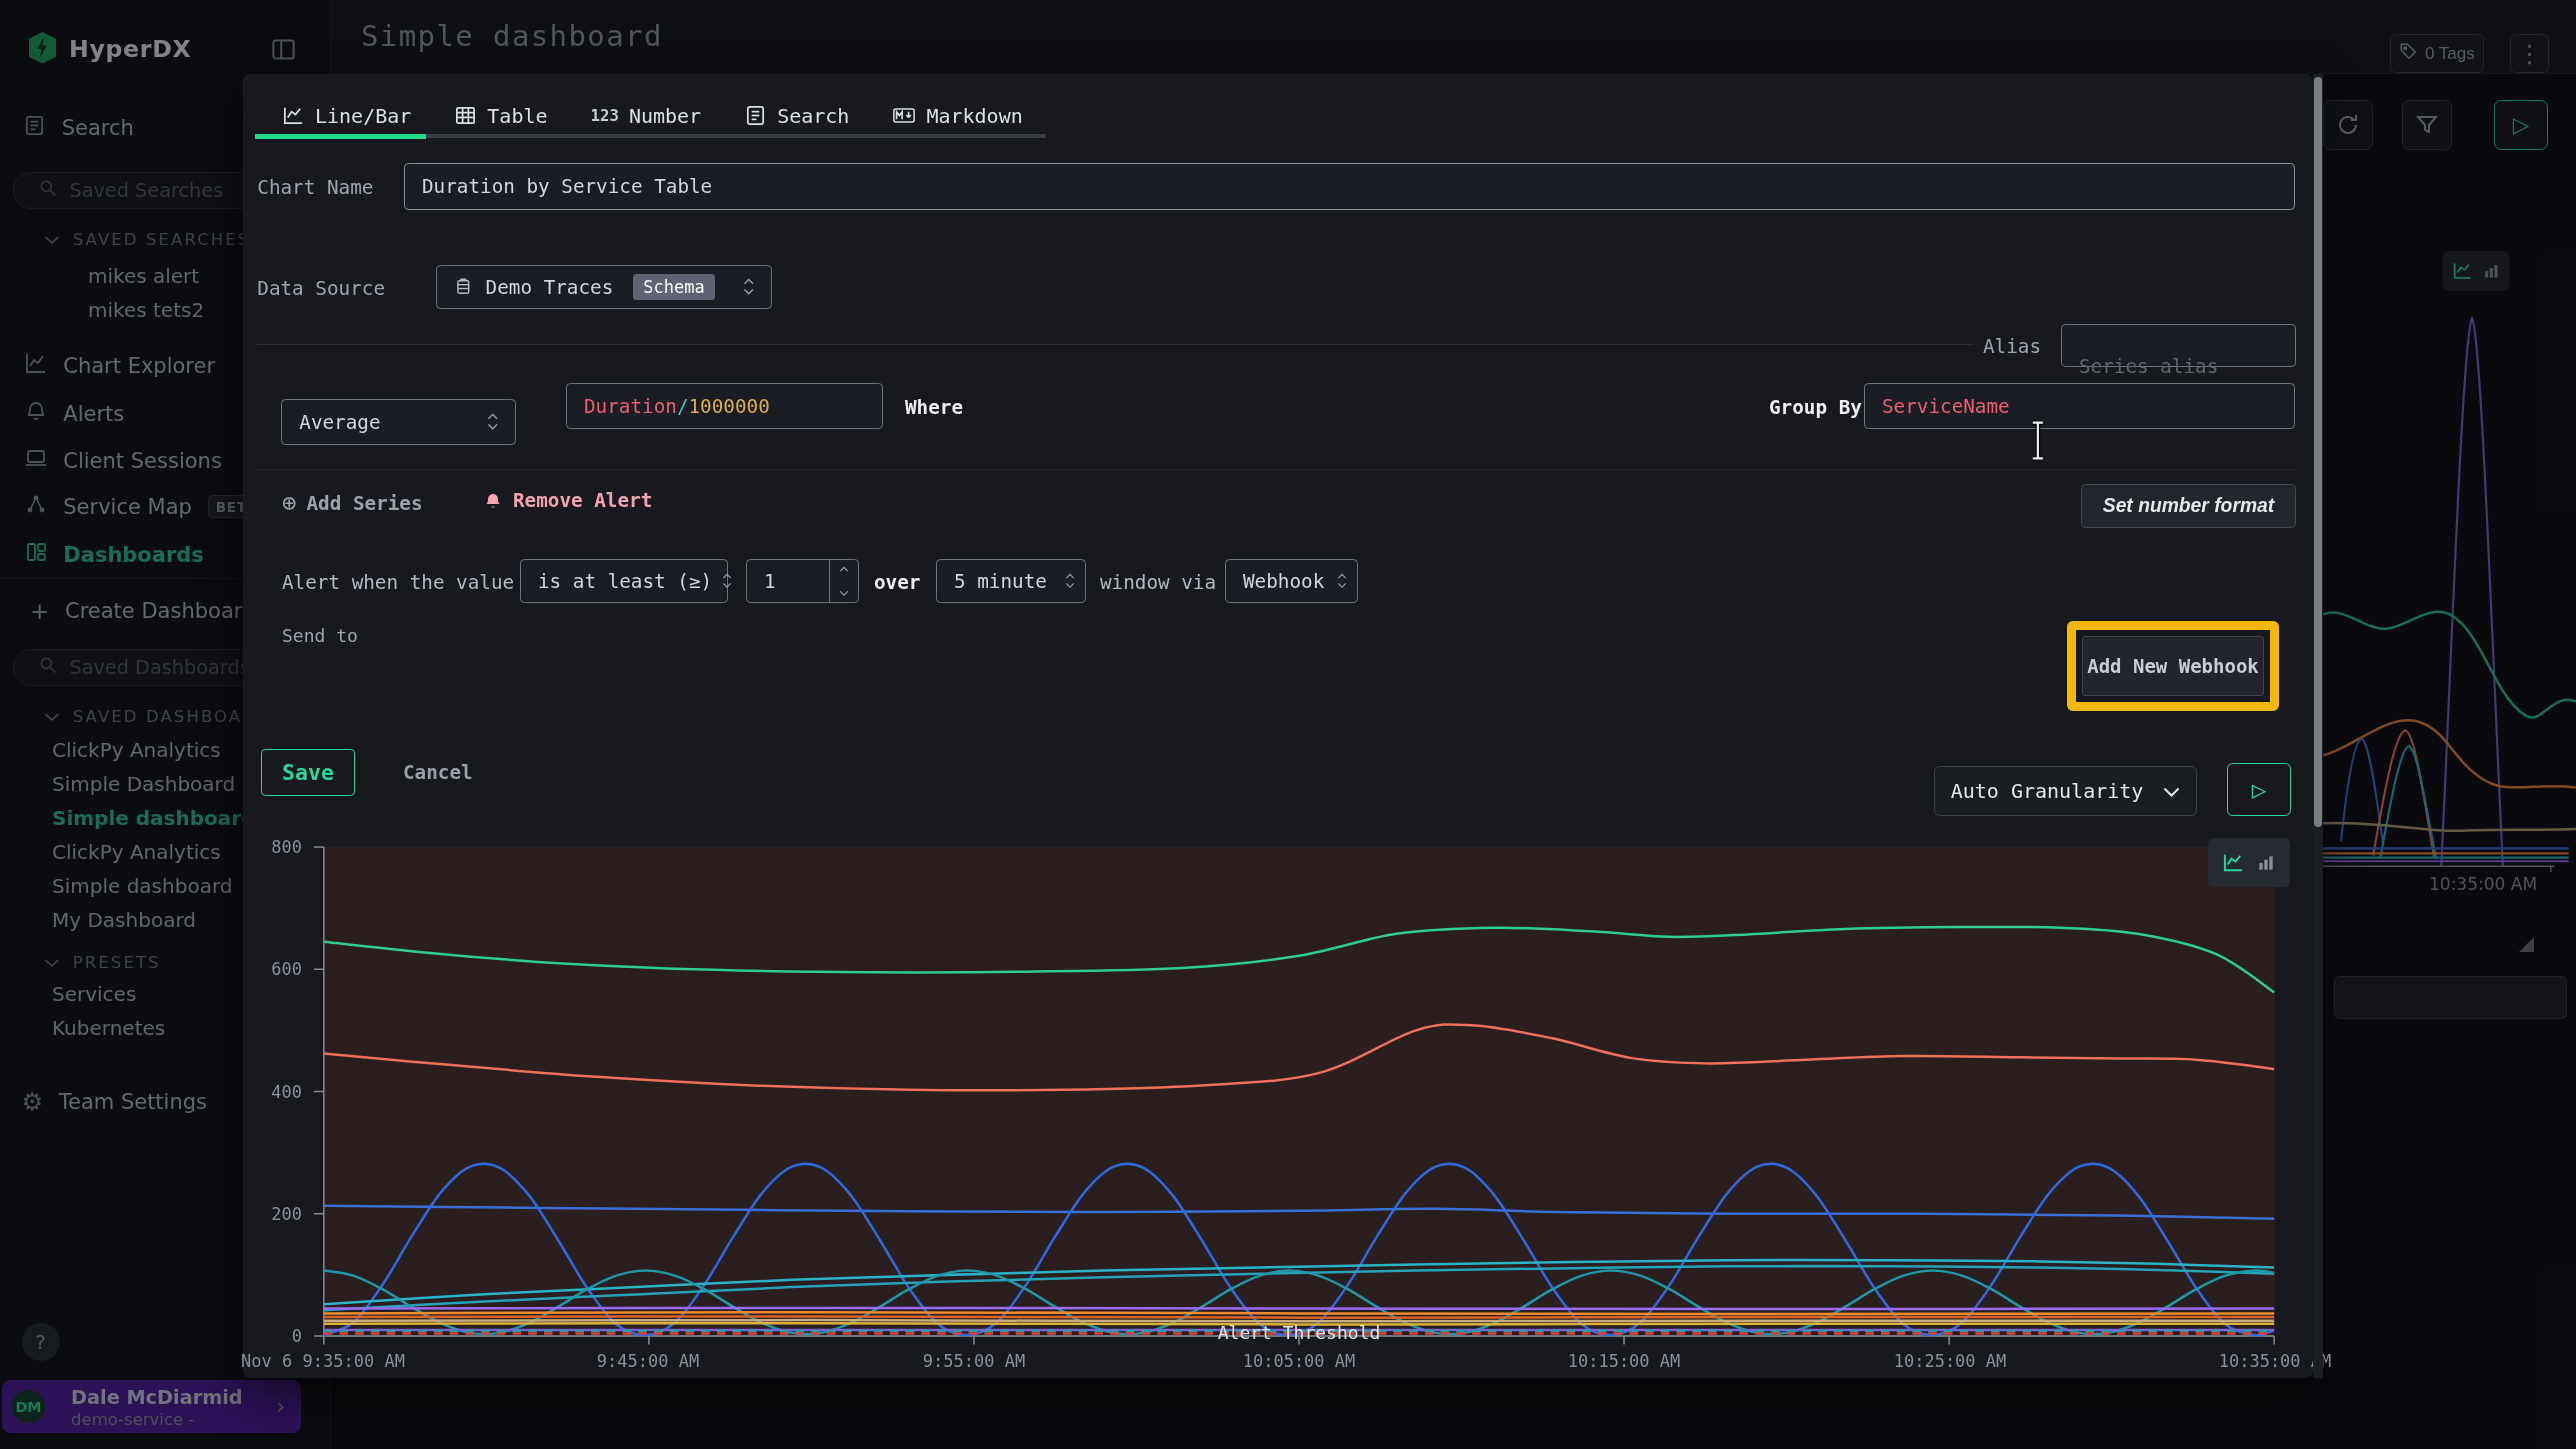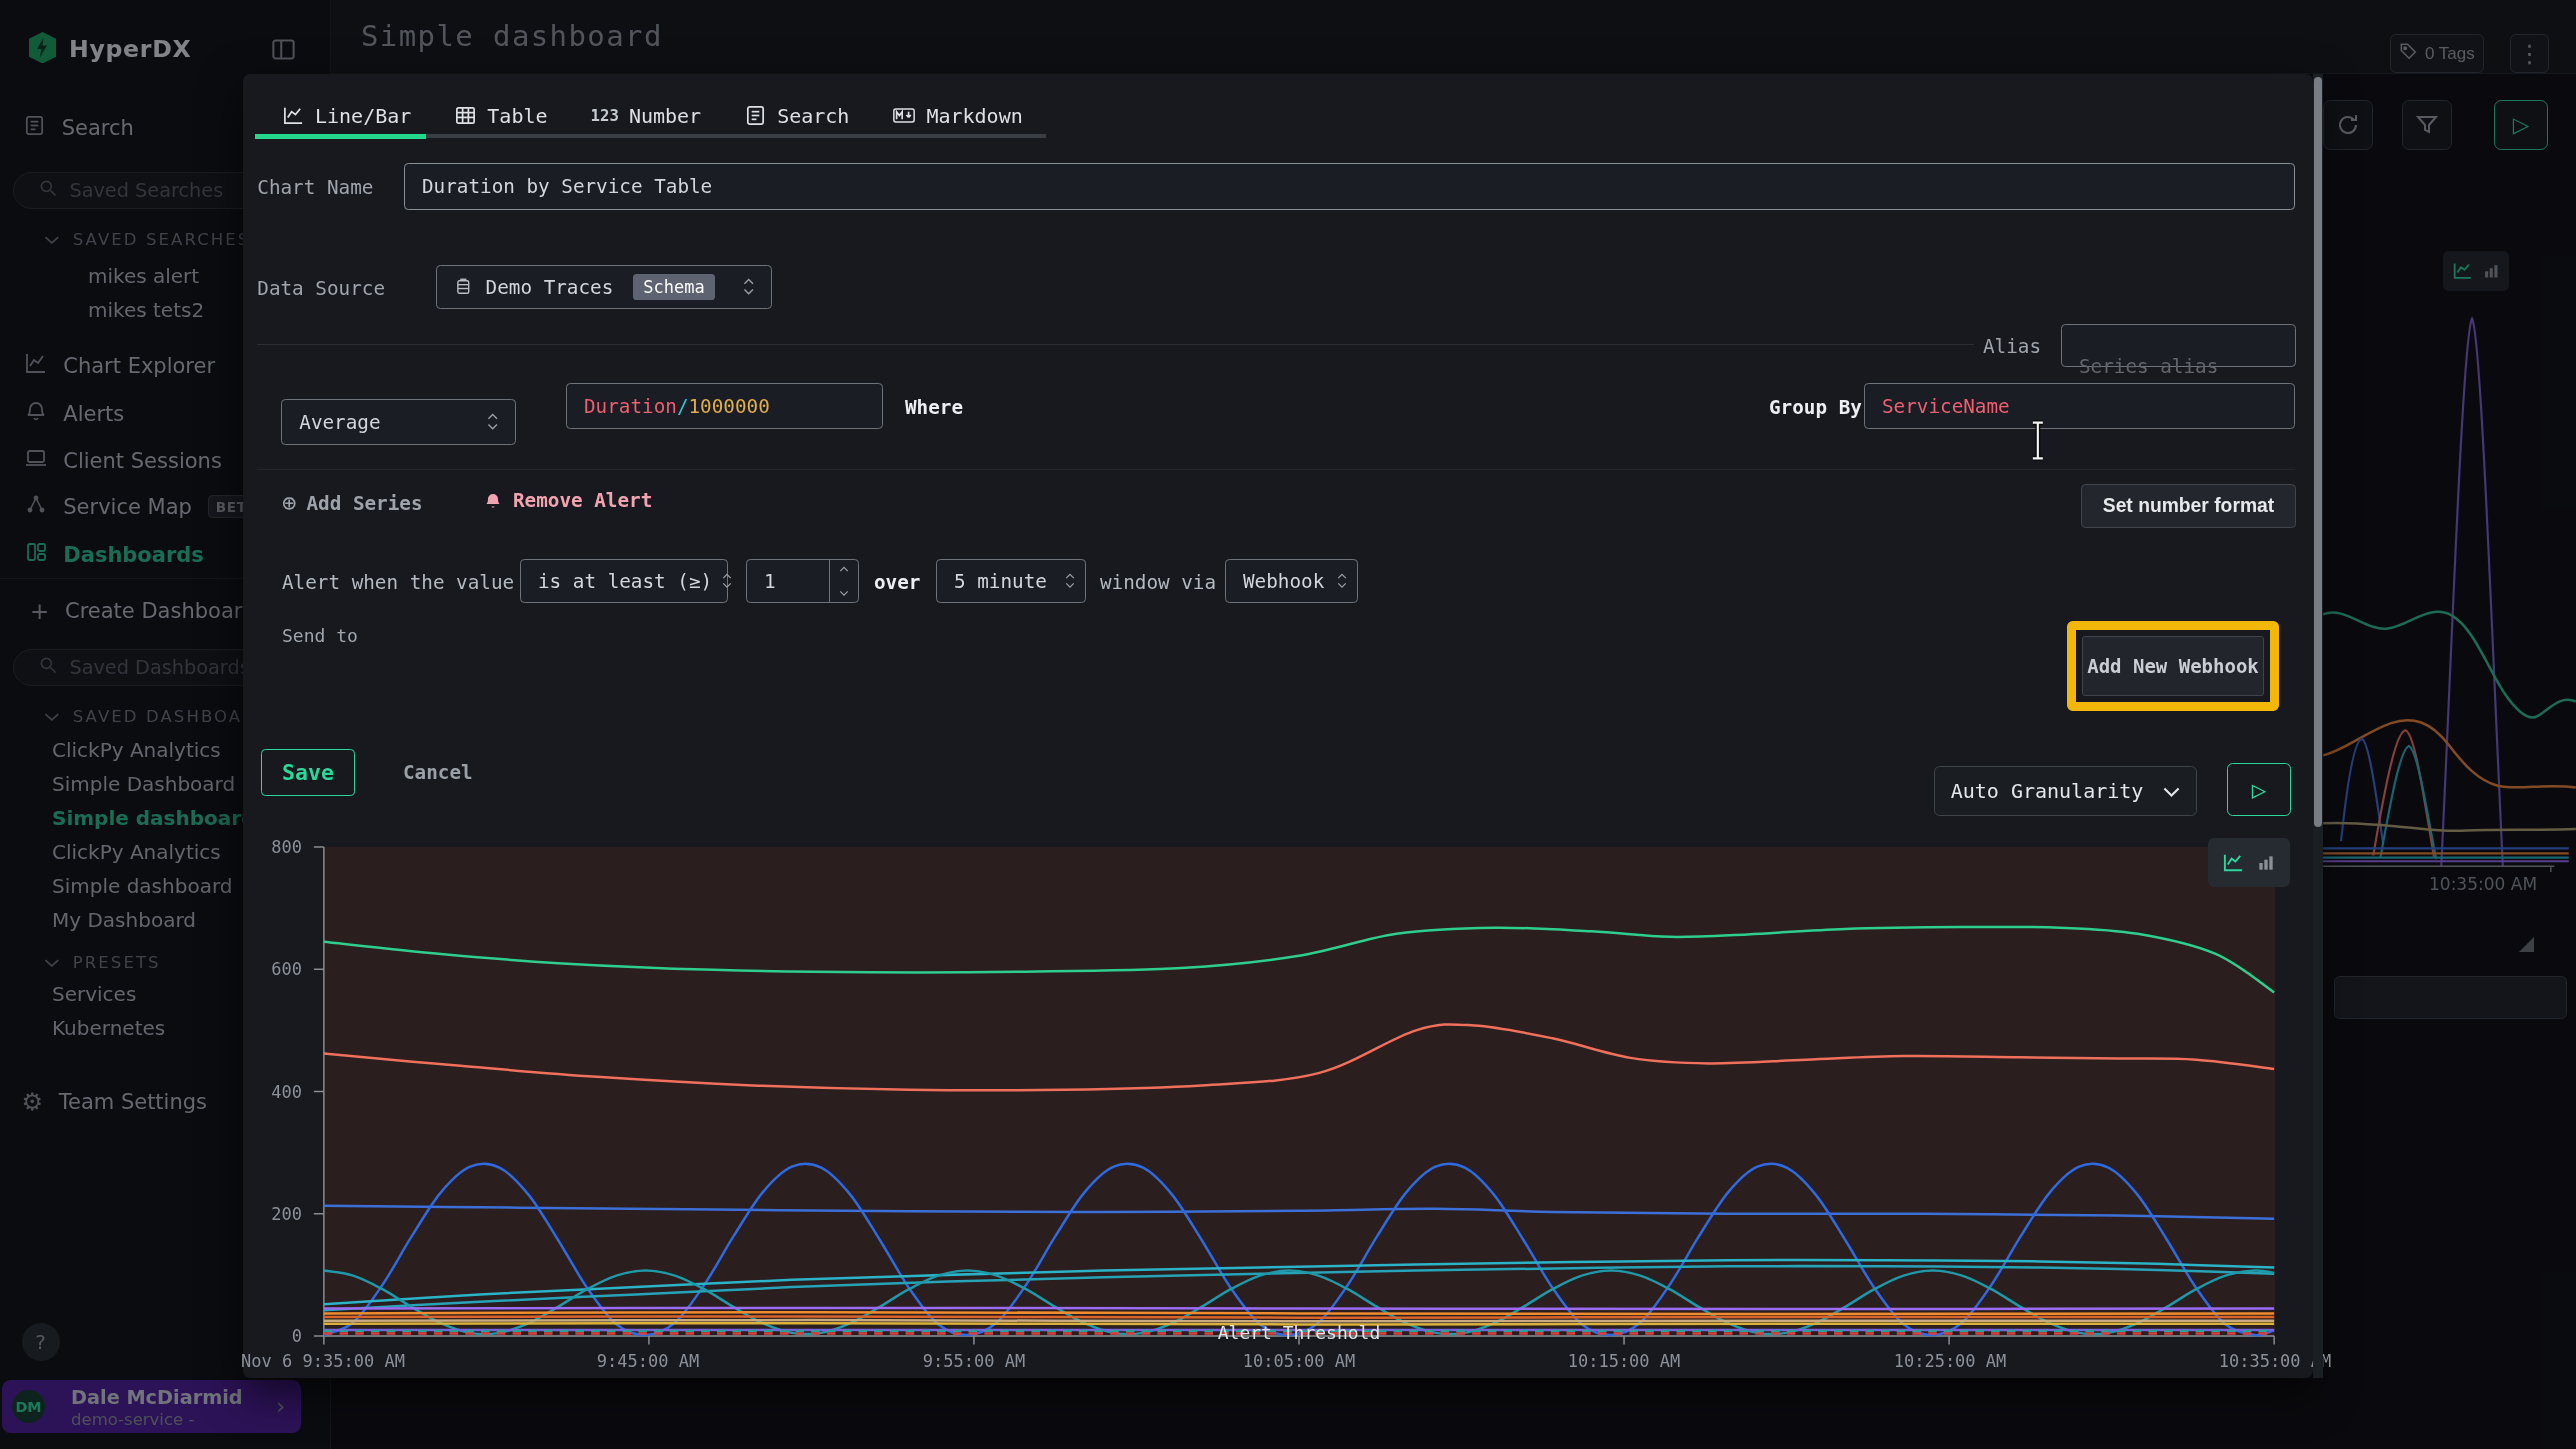--- a/index.html
+++ b/index.html
@@ -73,21 +73,21 @@
   .divider { position:absolute; height:1.4px; background:#2b2f35; }
   .placeholder { color:#61666d;margin-top:42px; }
   .code-red { color:#ee5f72; } .code-cyan { color:#3fc1cc; } .code-yellow { color:#e0ae4a; }
   .sqllucene { margin-left:auto; font-size:18.6px; color:#cfd3d9; }
   .sqllucene .sep { color:#555a61; padding:0 7.2px; } .sqllucene .lucene { color:#35cf8d; }
 
   .link-row { position:absolute; display:flex; align-items:center; gap:10px; font-weight:bold; font-size:19.3px; }
   .gray-link { color:#9ea3ab; } .pink-link { color:#f2a3b0; }
   .btn { position:absolute; display:flex; align-items:center; justify-content:center; font-size:19.3px; font-weight:bold;
          border-radius:4.3px; }
-  .btn.dark { background:#23262c; border:1.4px solid #41454d; color:#e7e9ed; }
+  .btn.dark { background:#23262c; border:1.4px solid #41454d; color:#e7e9ed;font-style:italic; }
   .btn.green { background:transparent; border:1.4px solid #2bd899; color:#2bd899; font-size:21.5px; }
   .stepper { margin-left:auto; border-left:1.4px solid #6e737b; align-self:stretch; width:29px; display:flex; flex-direction:column;
              align-items:center; justify-content:space-between; padding:5.7px 0; }
   .yellow-frame { position:absolute; left:1824px; top:547px; width:212px; height:90px; border:9.3px solid #f3b70a; border-radius:5.7px;
                   background:#17191f; padding:5.7px; }
   .yellow-frame .btn-inner { width:100%; height:100%; background:#22252b; border:1.4px solid #3f434a; border-radius:2.9px;
                   display:flex; align-items:center; justify-content:center; color:#c9cdd4; font-weight:bold; font-size:19px; }
   .gran { position:absolute; left:1691px; top:692px; width:263px; height:50px; border:1.4px solid #3f434a; border-radius:5.7px;
           background:#1a1d22; display:flex; align-items:center; padding:0 15.7px; color:#e4e7ea; font-size:20px; }
   .play-btn { position:absolute; display:flex; align-items:center; justify-content:center; border:1.4px solid #2bd899;

